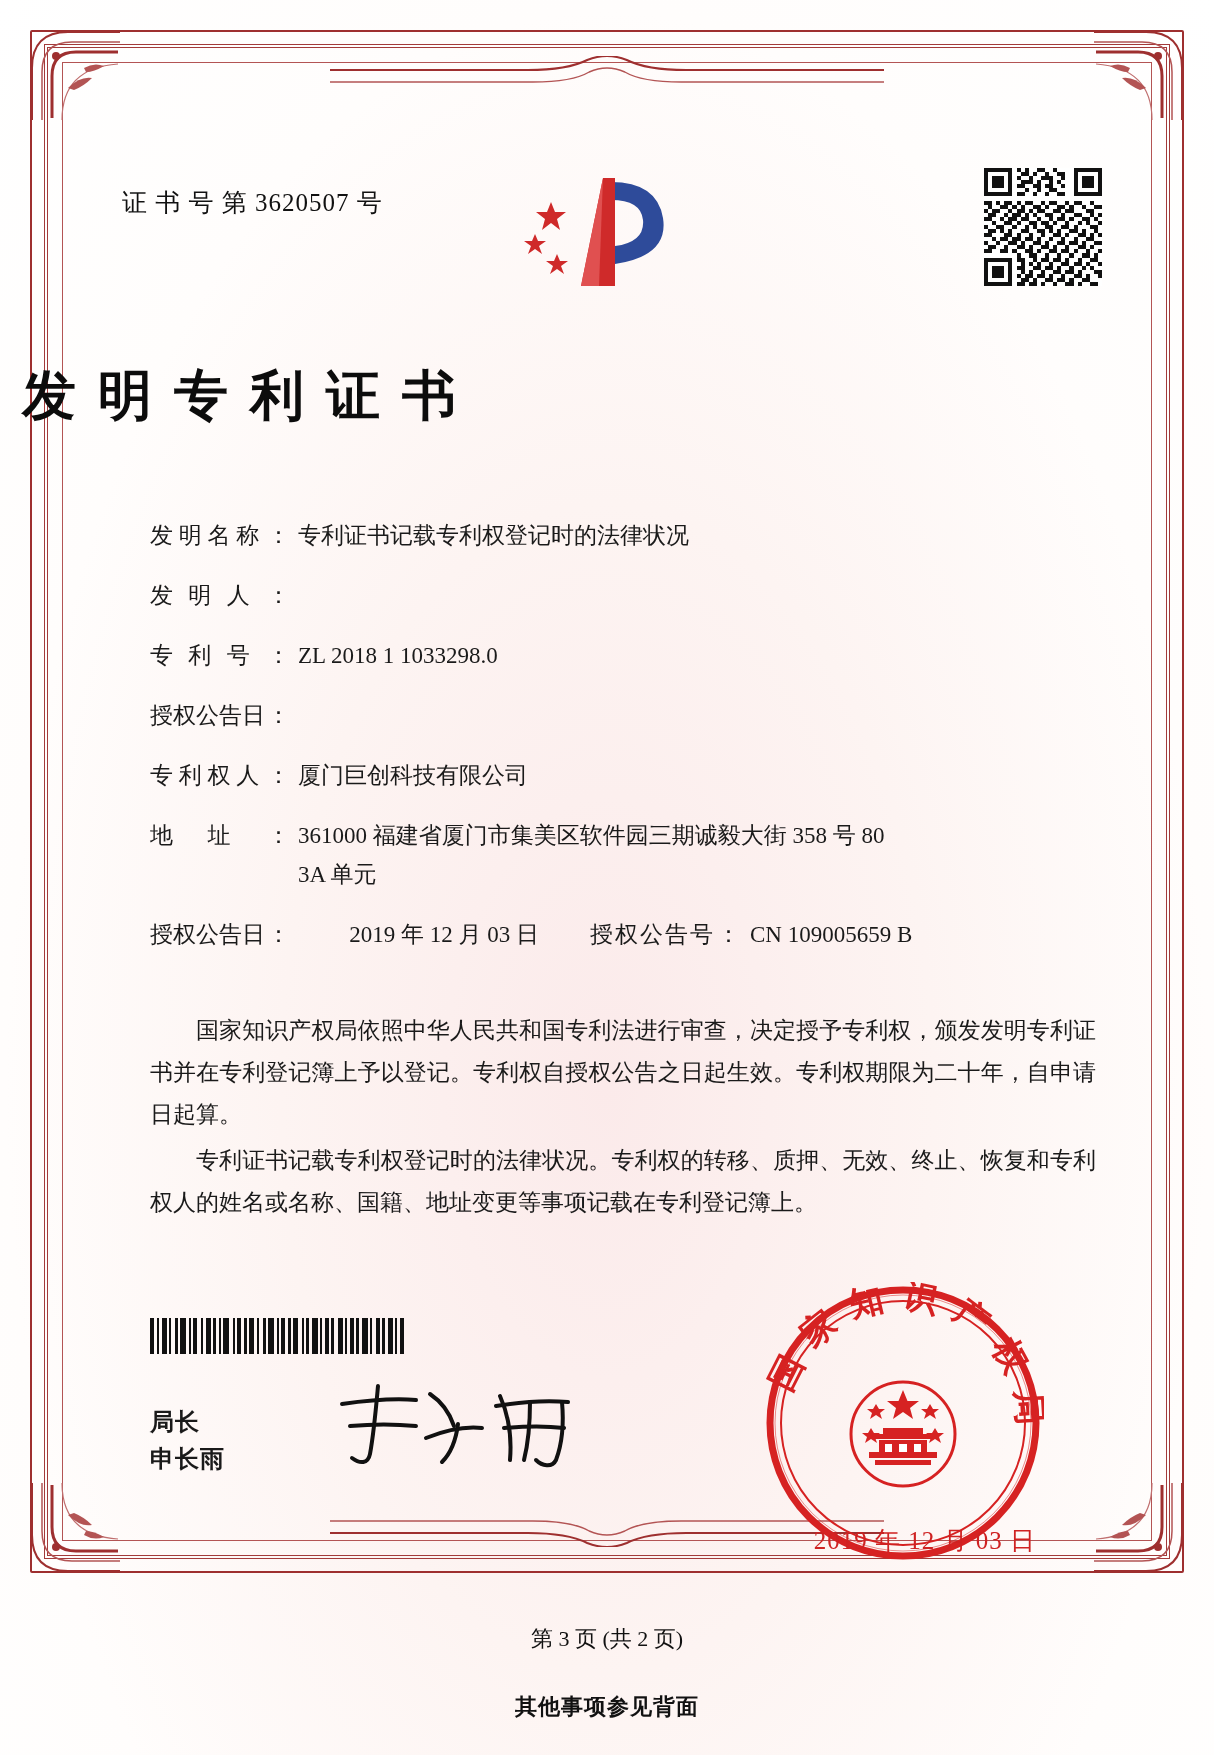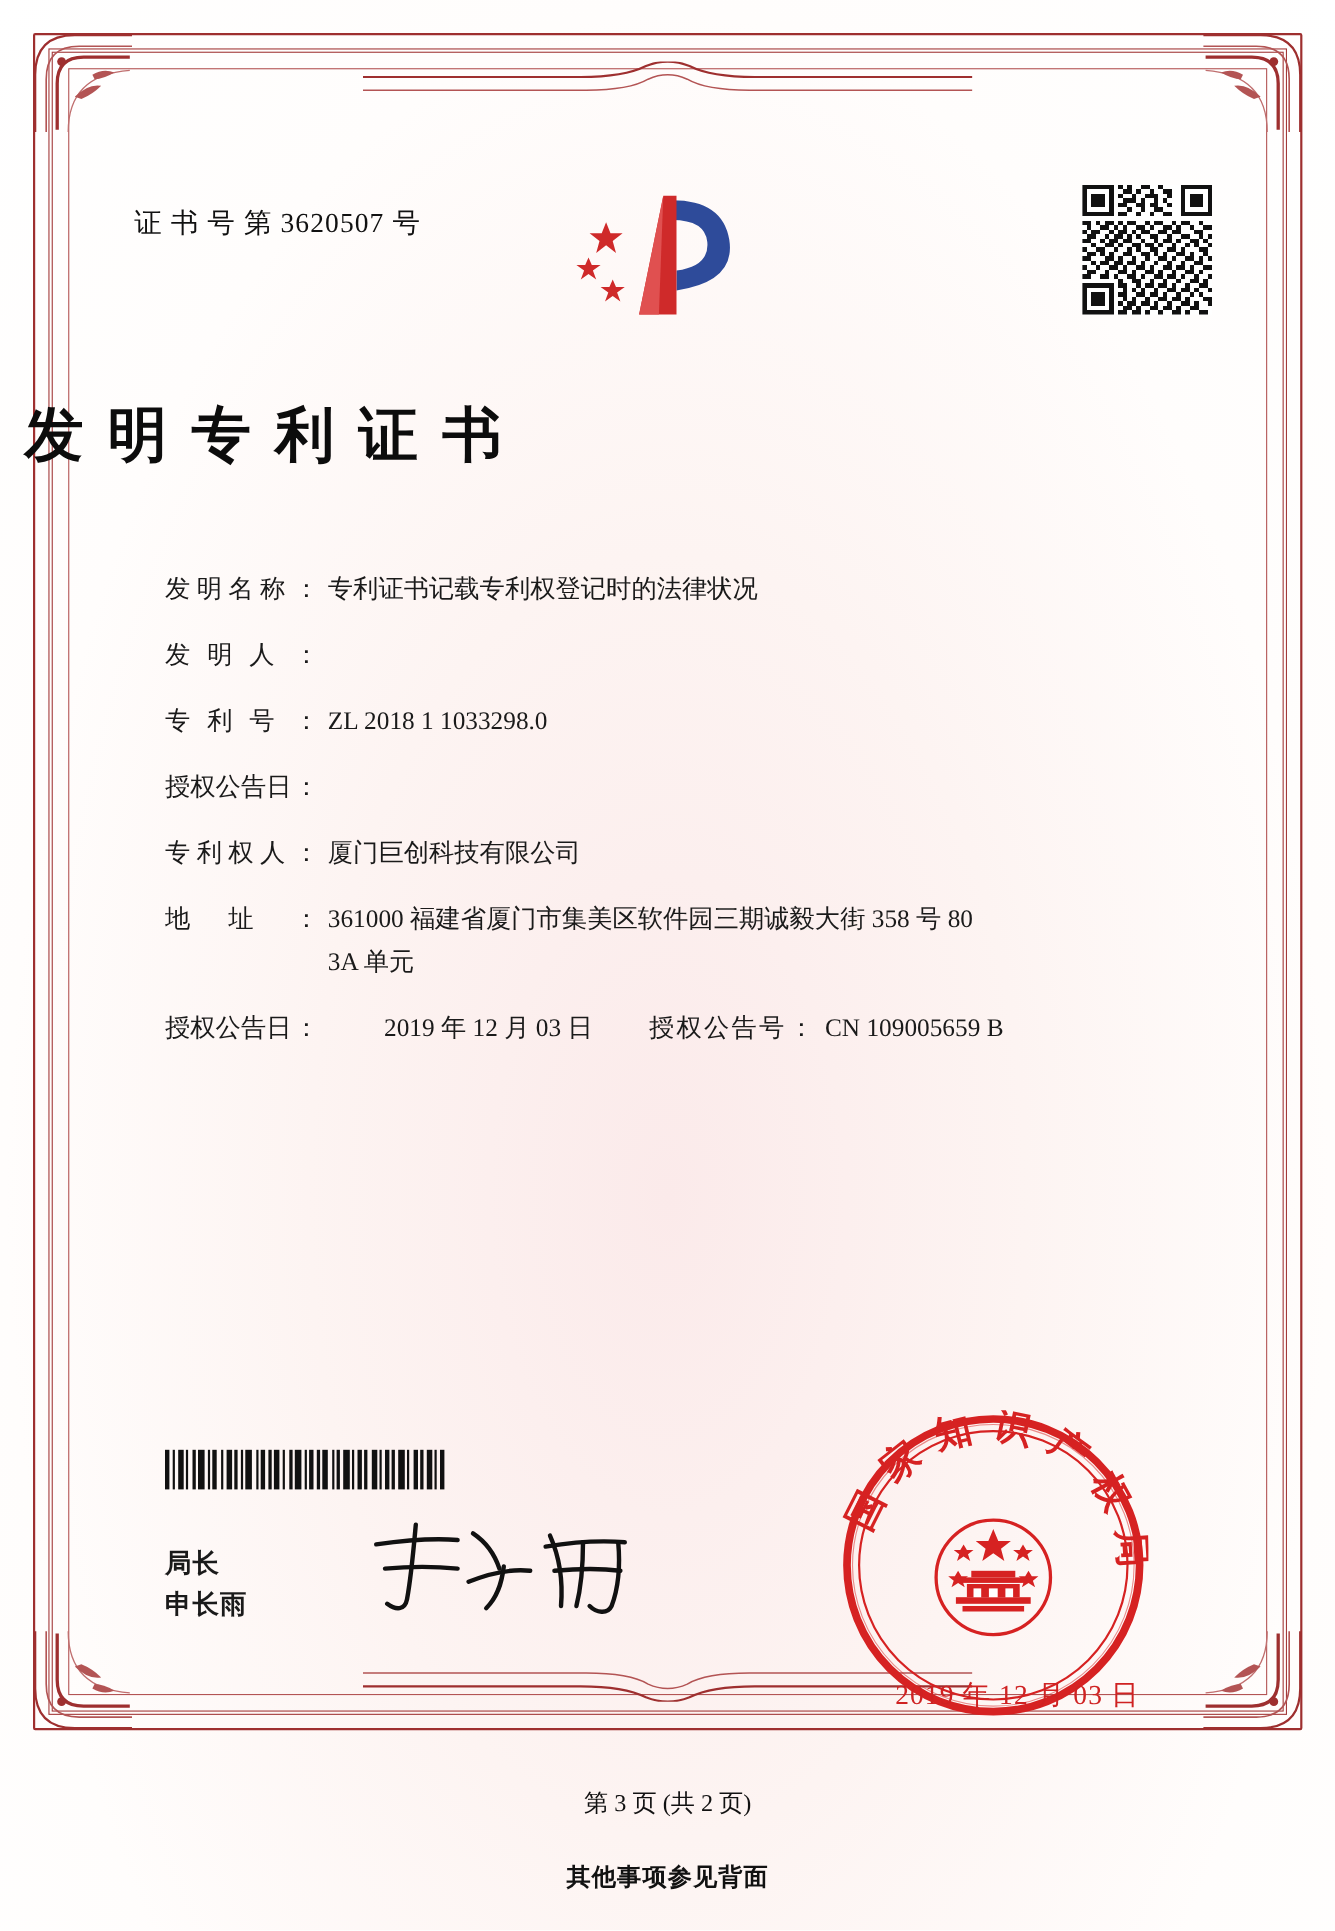--- a/index.html
+++ b/index.html
@@ -521,20 +521,24 @@
       <div class="pub-right">
         <div class="lbl2">
           <span>授权公告号</span><span class="colon">：</span>
         </div>
         <div class="val">CN 109005659 B</div>
       </div>
     </div>
 
   </div>
 
+  <div class="paras">
+    <p>国家知识产权局依照中华人民共和国专利法进行审查，决定授予专利权，颁发发明专利证书并在专利登记簿上予以登记。专利权自授权公告之日起生效。专利权期限为二十年，自申请日起算。</p>
+    <p>专利证书记载专利权登记时的法律状况。专利权的转移、质押、无效、终止、恢复和专利权人的姓名或名称、国籍、地址变更等事项记载在专利登记簿上。</p>
+  </div>
 
   <div class="barcode">
     <i style="width:4px"></i>
       <i style="width:3px;background:transparent"></i>
     <i style="width:2px"></i>
       <i style="width:3px;background:transparent"></i>
     <i style="width:5px"></i>
       <i style="width:2px;background:transparent"></i>
     <i style="width:2px"></i>
       <i style="width:4px;background:transparent"></i>

